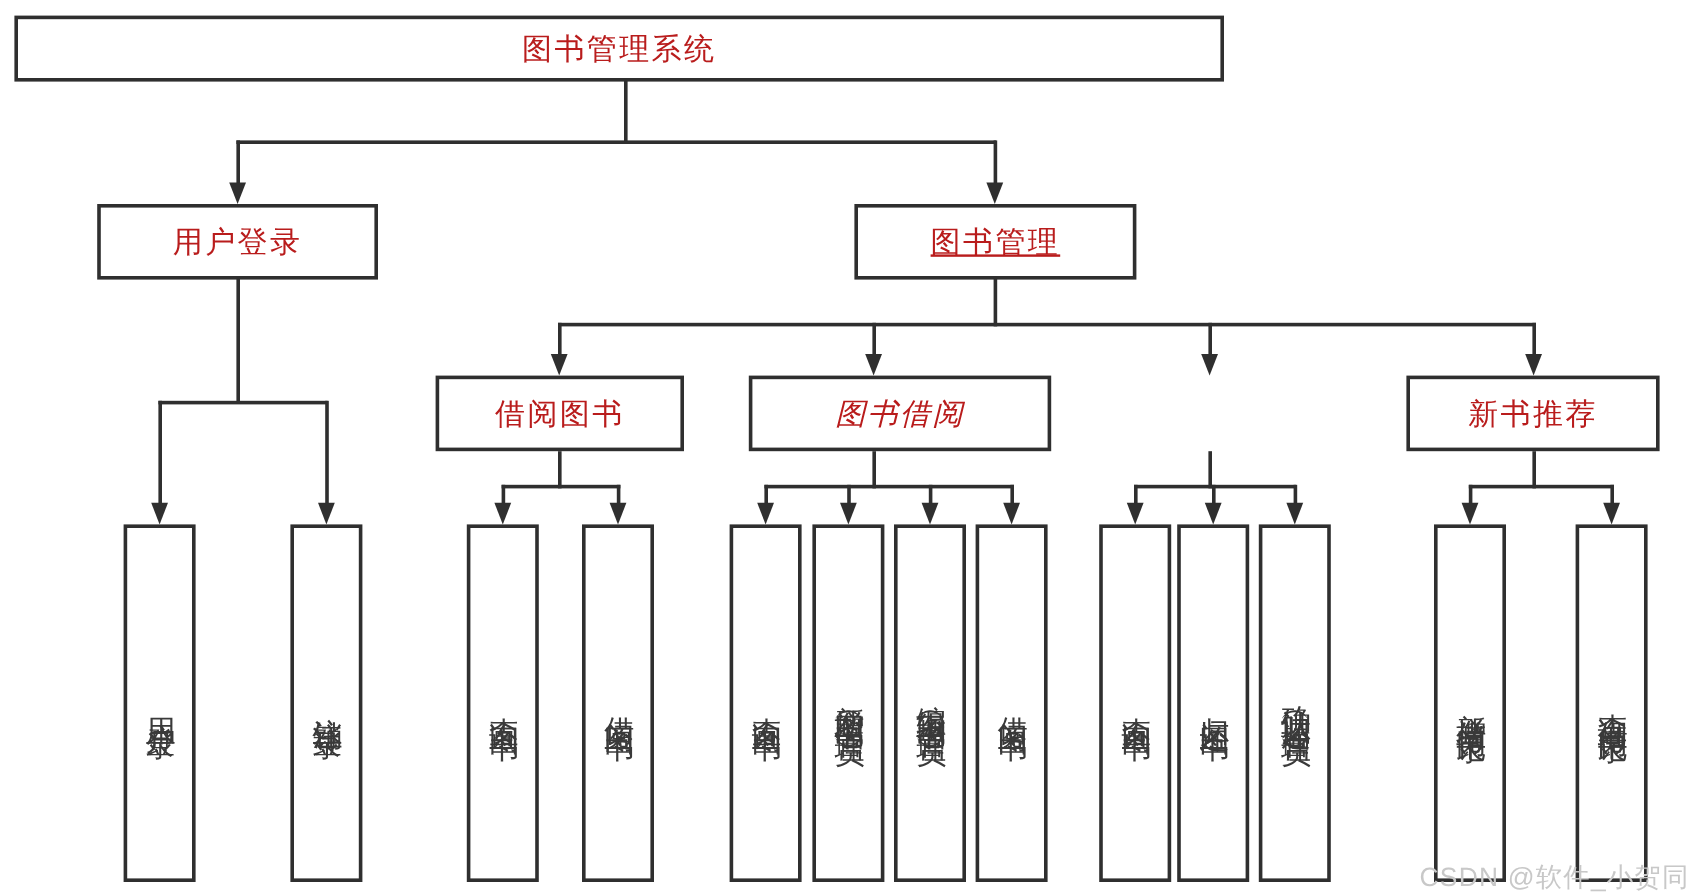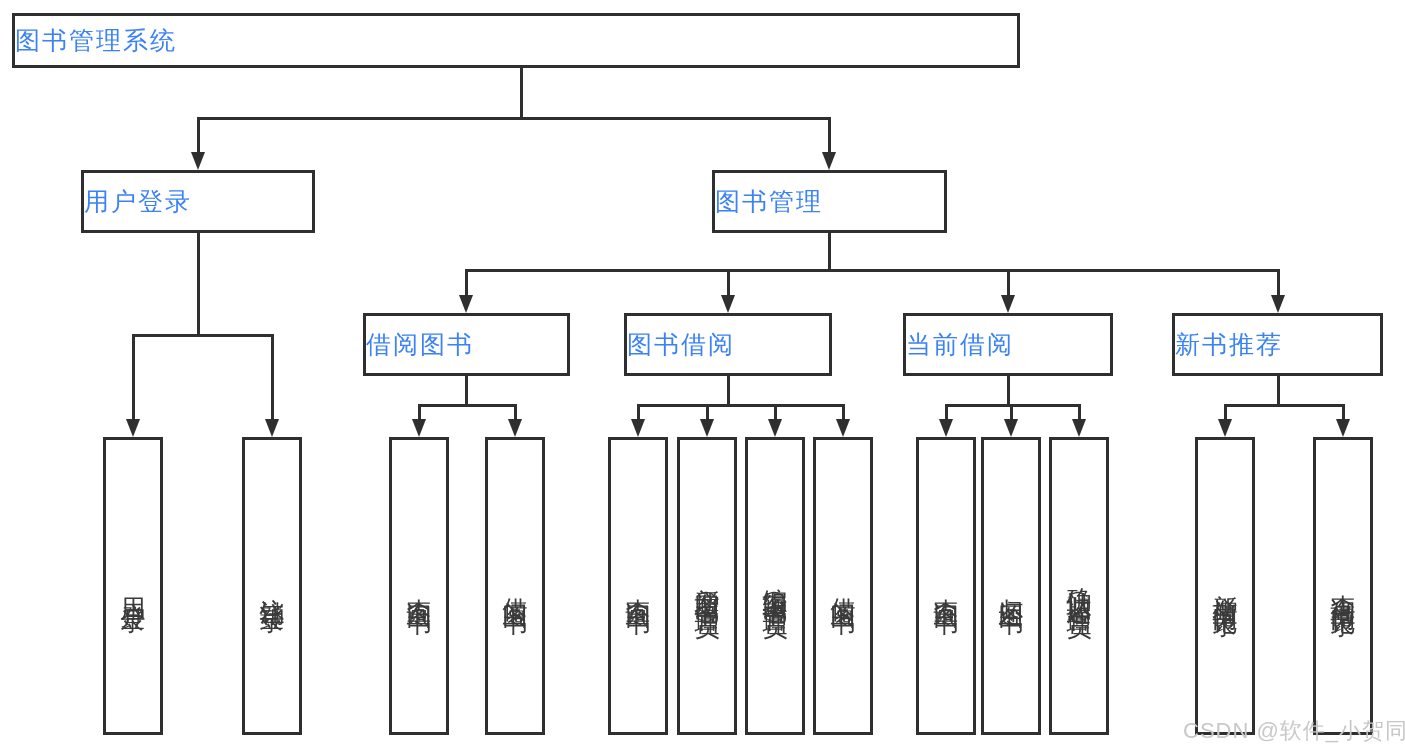--- a/index.html
+++ b/index.html
@@ -11,22 +11,23 @@
     font-family: "Liberation Sans", "DejaVu Sans", sans-serif;
     overflow: hidden;
   }
   .node {
     position: absolute;
     box-sizing: border-box;
     border: 3px solid #2f2f2f;
     background: #ffffff;
     display: flex;
     align-items: center;
+    justify-content: center;
     font-size: 25px;
-    color: #3b82f6;
+    color: #b91c1c;
     letter-spacing: 2px;
     white-space: nowrap;
   }
   .leaf {
     position: absolute;
     box-sizing: border-box;
     border: 3px solid #2f2f2f;
     background: #ffffff;
     display: flex;
     align-items: center;
@@ -69,35 +70,32 @@
 <div id="canvas">
 
   <div class="node" style="left:12px; top:13px; width:1008px; height:55px;">
     <span>图书管理系统</span>
   </div>
 
   <div class="node" style="left:81px; top:170px; width:234px; height:63px;">
     <span>用户登录</span>
   </div>
 
-  <div class="node" style="left:712px; top:170px; width:235px; height:63px;">
+  <div class="node" style="left:712px; top:170px; width:235px; height:63px;text-decoration:underline;">
     <span>图书管理</span>
   </div>
 
   <div class="node" style="left:363px; top:313px; width:207px; height:63px;">
     <span>借阅图书</span>
   </div>
 
-  <div class="node" style="left:624px; top:313px; width:208px; height:63px;">
+  <div class="node" style="left:624px; top:313px; width:252px; height:63px;font-style:italic;">
     <span>图书借阅</span>
   </div>
 
-  <div class="node" style="left:903px; top:313px; width:210px; height:63px;">
-    <span>当前借阅</span>
-  </div>
 
   <div class="node" style="left:1172px; top:313px; width:211px; height:63px;">
     <span>新书推荐</span>
   </div>
 
   <div class="leaf" style="left:103px;">
     <span class="vtext">用户登录</span>
   </div>
   <div class="leaf" style="left:242px;">
     <span class="vtext">注销登录</span>

